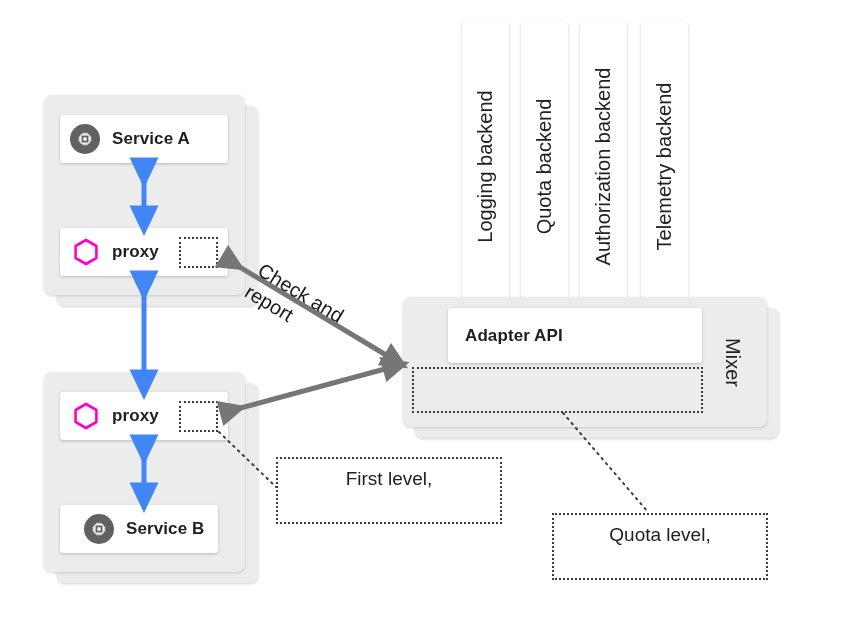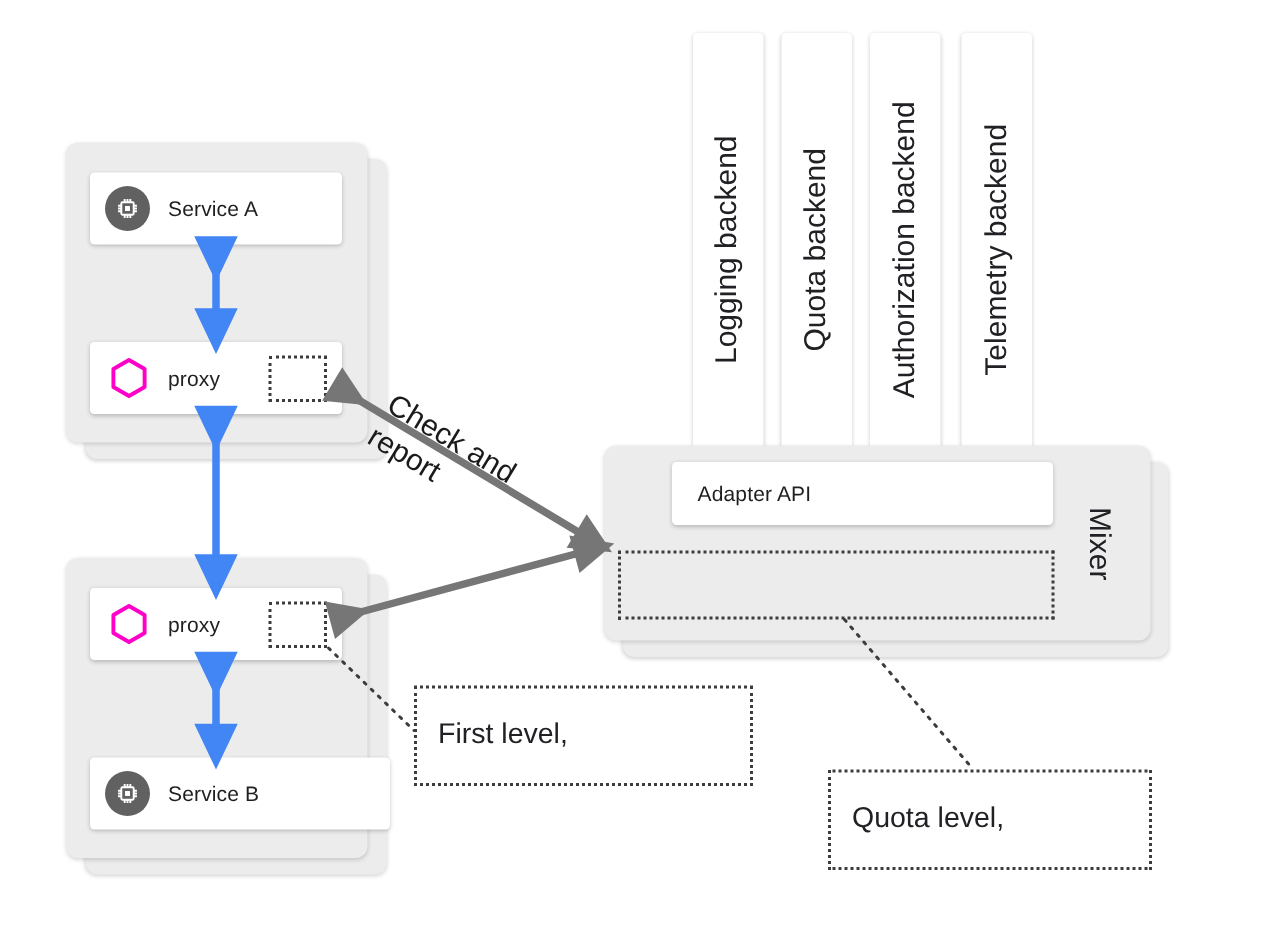--- a/index.html
+++ b/index.html
@@ -27,24 +27,25 @@
 
   
   .wbox{
     background:#ffffff;
     border-radius:3px;
     box-shadow:0 1px 3px rgba(0,0,0,.22);
     display:flex;
     align-items:center;
   }
   .wbox-label{
-    font-size:14px;
+    font-size:17px;
     color:#1f1f1f;
     white-space:nowrap;
     letter-spacing:.1px;
+    font-weight:bold;
   }
 
   
   .svc-icon{
     width:30px;height:30px;border-radius:50%;
     background:#616161;
     display:flex;align-items:center;justify-content:center;
     flex:0 0 auto;
   }
   .svc-icon svg{display:block;}
@@ -56,21 +57,21 @@
   .cache-sq{
     border:2px dotted #3c3c3c;
     background:transparent;
   }
 
   
   .callout{
     border:2px dotted #3c3c3c;
     background:transparent;
     display:flex;
-    flex-direction:column;
+    flex-direction:row;
     justify-content:center;
     padding:6px 14px;
   }
   .callout-line{
     font-size:19px;
     color:#202124;
     line-height:1.5;
     white-space:nowrap;
   }
 
@@ -138,21 +139,21 @@
     </div>
   </div>
 
   <div class="abs card-back" style="left:415px;top:308px;width:364px;height:130px;"></div>
   <div class="abs card-front" style="left:403px;top:297px;width:364px;height:130px;"></div>
 
   <div class="abs vwrap" style="left:707px;top:300px;width:50px;height:124px;">
     <span class="vlabel-down">Mixer</span>
   </div>
 
-  <div class="abs wbox" style="left:448px;top:308px;width:254px;height:42px;padding-left:17px;">
+  <div class="abs wbox" style="left:448px;top:308px;width:254px;height:55px;padding-left:17px;">
     <span class="wbox-label">Adapter API</span>
   </div>
 
   <div class="abs shared-cache" style="left:412px;top:367px;width:291px;height:46px;"></div>
 
   <div class="abs card-back" style="left:57px;top:106px;width:201px;height:200px;"></div>
   <div class="abs card-front" style="left:44px;top:95px;width:201px;height:200px;"></div>
 
   <div class="abs wbox" style="left:60px;top:115px;width:168px;height:48px;padding-left:10px;gap:12px;">
     <span class="svc-icon">
@@ -183,21 +184,21 @@
   <div class="abs wbox" style="left:60px;top:392px;width:168px;height:48px;padding-left:10px;gap:10px;">
     <span class="hex-icon">
       <svg width="32" height="32" viewBox="0 0 32 32" aria-hidden="true">
         <polygon points="16,4 26.4,10 26.4,22 16,28 5.6,22 5.6,10" fill="none" stroke="#ff00c8" stroke-width="2.6" stroke-linejoin="round"></polygon>
       </svg>
     </span>
     <span class="wbox-label">proxy</span>
     <span class="cache-sq abs" style="left:119px;top:9px;width:39px;height:31px;"></span>
   </div>
 
-  <div class="abs wbox" style="left:60px;top:505px;width:200px;height:48px;padding-left:10px;gap:12px;">
+  <div class="abs wbox" style="left:60px;top:505px;width:158px;height:48px;padding-left:24px;gap:12px;">
     <span class="svc-icon">
       <svg width="18" height="18" viewBox="0 0 24 24" aria-hidden="true">
         <g fill="none" stroke="#ffffff" stroke-width="1.7">
           <rect x="6.5" y="6.5" width="11" height="11" rx="1"></rect>
           <rect x="9.8" y="9.8" width="4.4" height="4.4" fill="#ffffff" stroke="none"></rect>
           <path d="M9.5 6.5V3.6M12 6.5V3.6M14.5 6.5V3.6M9.5 17.5v2.9M12 17.5v2.9M14.5 17.5v2.9M6.5 9.5H3.6M6.5 12H3.6M6.5 14.5H3.6M17.5 9.5h2.9M17.5 12h2.9M17.5 14.5h2.9"></path>
         </g>
       </svg>
     </span>
     <span class="wbox-label">Service B</span>

